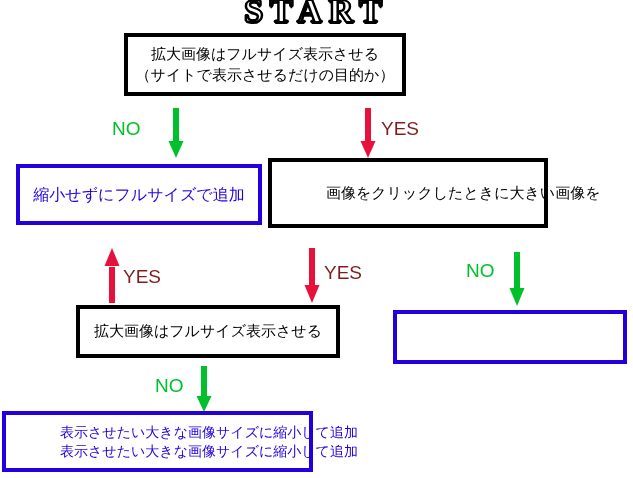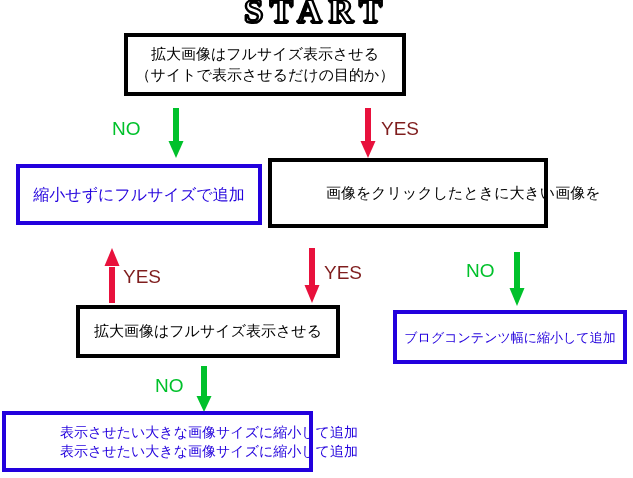--- a/index.html
+++ b/index.html
@@ -140,21 +140,21 @@
       <polygon points="8,54 0.5,36 15.5,36" fill="#00c12b"></polygon>
     </svg>
   </div>
   <div class="edge-label no" style="left:466px; top:261px;">NO</div>
 
   <div class="node black center jp" style="left:76px; top:305px; width:264px; height:53px; font-size:15px; line-height:21px;">
     <span class="txt">拡大画像はフルサイズ表示させる</span>
   </div>
 
   <div class="node blue center jp" style="left:393px; top:310px; width:234px; height:54px; font-size:13px; line-height:17px;">
-    <span class="txt"><span>ブログコンテンツ幅に縮小して追加</span><br></span>
+    <span class="txt"><br></span>
   </div>
 
   <div class="arrow" style="left:196px; top:366px;">
     <svg width="16" height="46" viewBox="0 0 16 46">
       <rect x="5" y="0" width="6" height="32" fill="#00c12b"></rect>
       <polygon points="8,46 0.5,30 15.5,30" fill="#00c12b"></polygon>
     </svg>
   </div>
   <div class="edge-label no" style="left:155px; top:376px;">NO</div>
 

